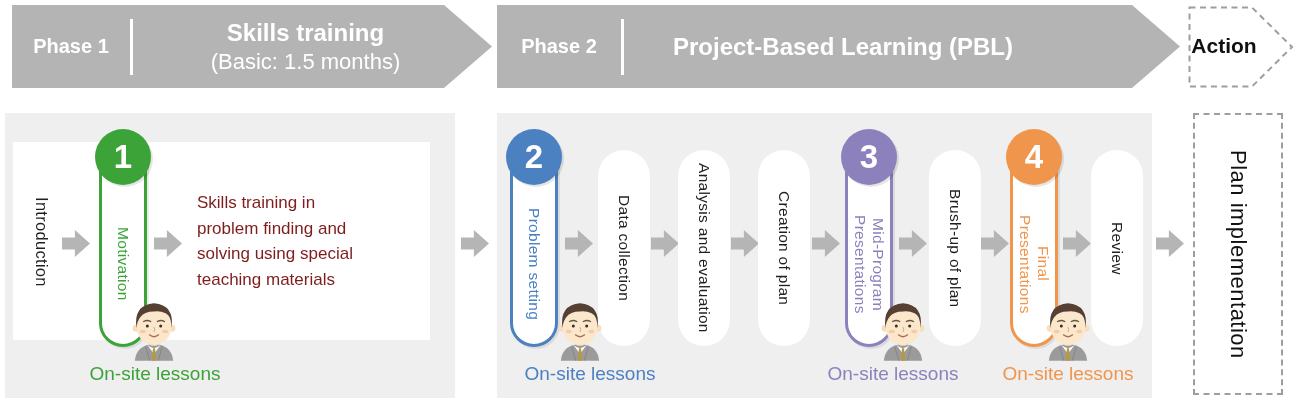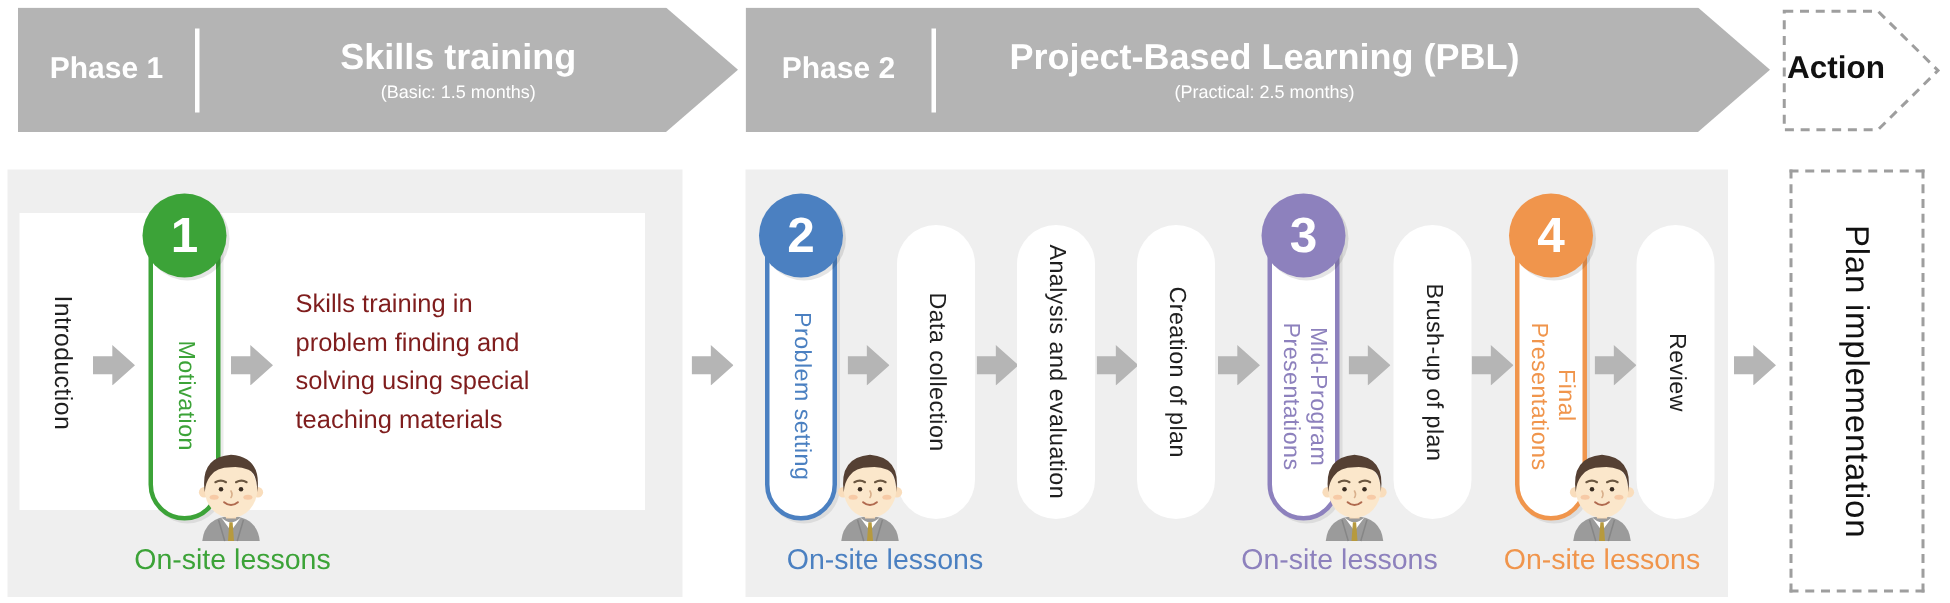--- a/index.html
+++ b/index.html
@@ -16,21 +16,21 @@
   .band1{left:12px;width:480px;}
   .band2{left:497px;width:683px;}
   .phase-label{font-weight:bold;font-size:20px;text-align:center;}
   .band1 .phase-label{width:118px;}
   .band2 .phase-label{width:124px;}
   .phase-divider{width:3px;height:56px;background:#fff;}
   .phase-titles{flex:1;display:flex;flex-direction:column;align-items:center;justify-content:center;line-height:1.25;}
   .band1 .phase-titles{padding-right:58px;padding-left:44px;}
   .band2 .phase-titles{padding-right:118px;justify-content:flex-end;}
   .phase-title{font-size:24px;font-weight:bold;}
-  .phase-sub{font-size:12px;}
+  .phase-sub{font-size:22px;}
   
   .action-shape{position:absolute;left:1188px;top:6px;}
   .action-label{
     position:absolute;left:1190px;top:8px;width:68px;height:76px;
     display:flex;align-items:center;justify-content:center;
     font-size:21px;font-weight:bold;color:#111;
   }
   
   .panel{position:absolute;top:113px;height:285px;background:#efefef;}
   .panel1{left:5px;width:450px;}
@@ -126,21 +126,20 @@
       <div class="phase-title">Skills training</div>
       <div class="phase-sub">(Basic: 1.5 months)</div>
     </div>
   </div>
 
   <div class="phase-band band2">
     <div class="phase-label">Phase 2</div>
     <div class="phase-divider"></div>
     <div class="phase-titles">
       <div class="phase-title">Project-Based Learning (PBL)</div>
-      <div class="phase-sub">(Practical: 2.5 months)</div>
     </div>
   </div>
 
   <svg class="action-shape" width="106" height="82">
     <path d="M1.5 1.5 H64 L104 41 L64 80.5 H1.5 Z" fill="#ffffff" stroke="#9e9e9e" stroke-width="2" stroke-dasharray="6 4.5"></path>
   </svg>
   <div class="action-label">Action</div>
 
   <div class="panel panel1">
     <div class="whitebox"></div>

